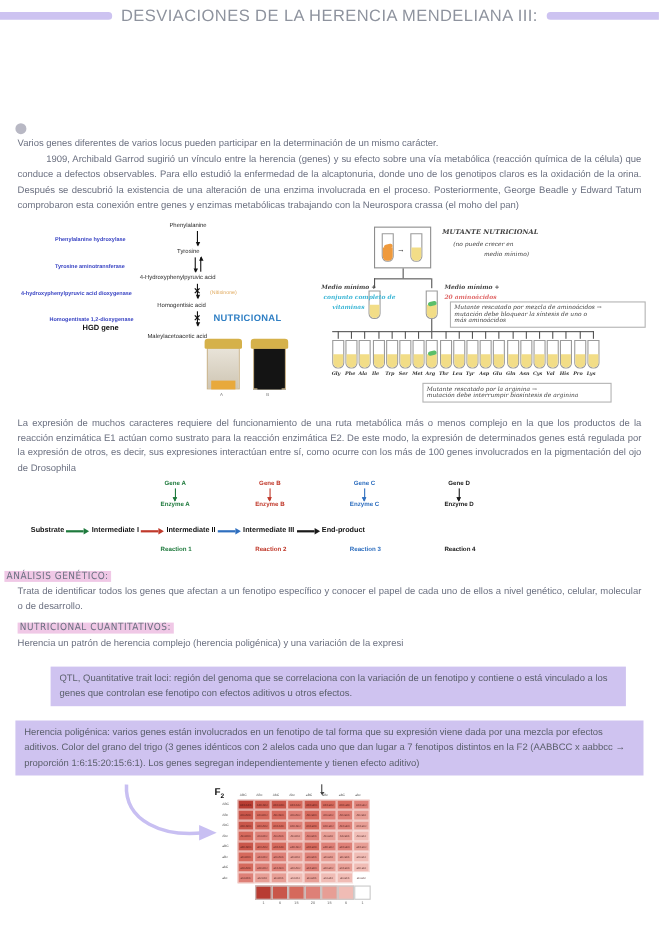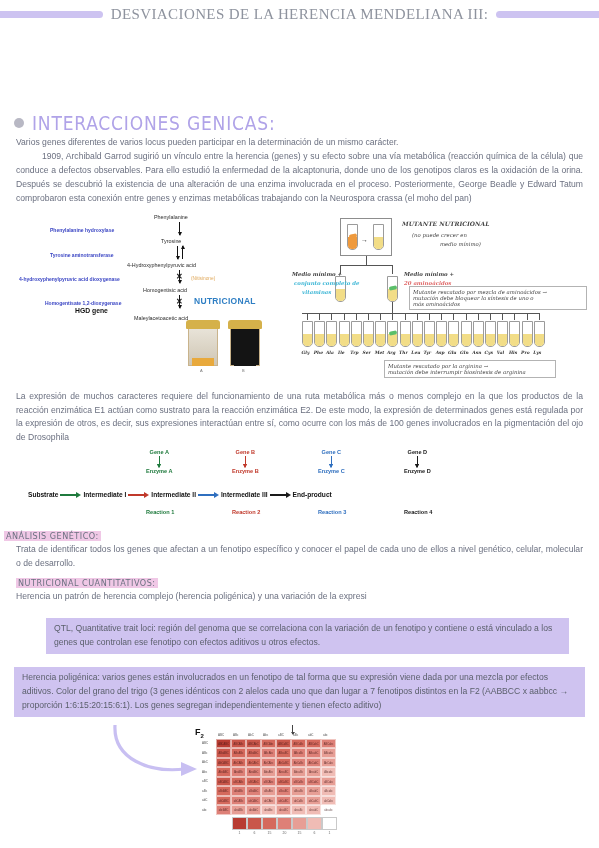--- a/index.html
+++ b/index.html
@@ -26,21 +26,21 @@
     line-height: 1;
     padding-top: 14px;
     text-shadow: 0.5px 0.5px 0 #c6b8f2;
   }
   .subtitle-row {
     display: flex; align-items: center; justify-content: center;
     gap: 8px; margin-top: 6px; padding: 0 12px;
   }
   .sub-line { height: 7px; border-radius: 4px; background: #cdc3f1; flex: 0 0 130px; }
   .subtitle {
-    font-family: Liberation Serif, serif;
+    font-family: Liberation Sans, sans-serif;
     font-size: 15px;
     letter-spacing: 0.4px;
     color: #8e939e;
     white-space: nowrap;
   }
 
   
   .section-head {
     display: flex; align-items: center; gap: 8px;
     margin: 6px 0 2px 14px;
@@ -154,21 +154,20 @@
 <div class="header">
   <div class="subtitle-row">
     <span class="sub-line"></span>
     <span class="subtitle">DESVIACIONES DE LA HERENCIA MENDELIANA III:</span>
     <span class="sub-line"></span>
   </div>
 </div>
 
 <div class="section-head">
   <span class="bullet"></span>
-  <span class="section-title">INTERACCIONES GENICAS:</span>
 </div>
 <p class="para">Varios genes diferentes de varios locus pueden participar en la determinación de un mismo carácter.</p>
 <p class="para indent">1909, Archibald Garrod sugirió un vínculo entre la herencia (genes) y su efecto sobre una vía metabólica (reacción química de la célula) que conduce a defectos observables. Para ello estudió la enfermedad de la alcaptonuria, donde uno de los genotipos claros es la oxidación de la orina. Después se descubrió la existencia de una alteración de una enzima involucrada en el proceso. Posteriormente, George Beadle y Edward Tatum comprobaron esta conexión entre genes y enzimas metabólicas trabajando con la Neurospora crassa (el moho del pan)</p>
 
 <div class="figs">
 
   <div class="alkap">
     <div class="alk-step" style="left:148px; top:4px;">Phenylalanine</div>
     <div class="alk-arrow" style="left:173px; top:12px;"></div>
     <div class="alk-enz" style="left:44px;  top:17px;">Phenylalanine hydroxylase</div>

